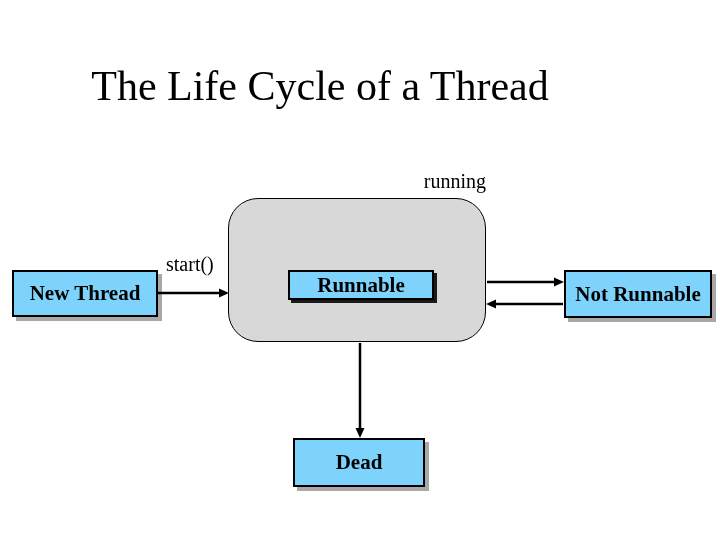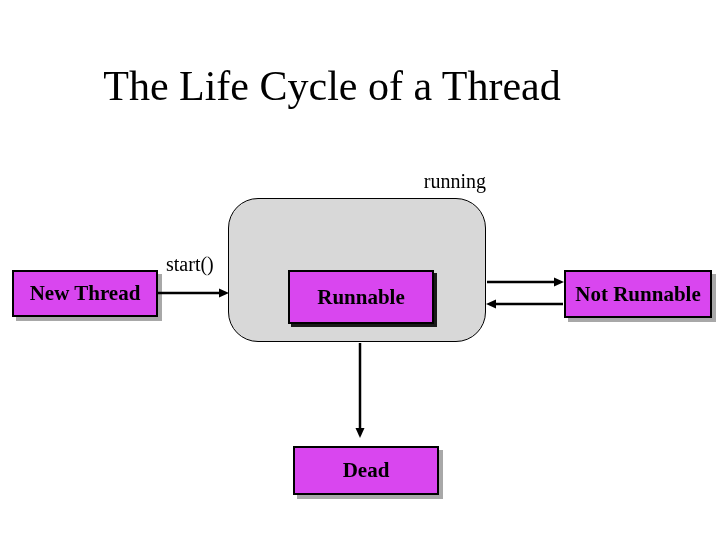--- a/index.html
+++ b/index.html
@@ -11,21 +11,21 @@
     position: relative;
     width: 720px;
     height: 540px;
     background: #ffffff;
     overflow: hidden;
     font-family: "Liberation Serif", "DejaVu Serif", serif;
     color: #000000;
   }
   .slide-title {
     position: absolute;
-    left: 12px;
+    left: 0;
     top: 62px;
     width: 640px;
     text-align: center;
     font-size: 42px;
     font-weight: normal;
     margin: 0;
     color: #000000;
   }
   .state-region {
     position: absolute;
@@ -41,35 +41,35 @@
   .region-label {
     position: absolute;
     left: 228px;
     top: 170px;
     width: 258px;
     text-align: right;
     font-size: 20px;
   }
   .node {
     position: absolute;
-    background: #d946ef;
+    background: #7dd3fc;
     border: 2px solid #000000;
     box-shadow: 4px 4px 0 #a8a8a8;
     box-sizing: border-box;
     display: flex;
     align-items: center;
     justify-content: center;
     font-weight: bold;
     font-size: 21px;
     text-align: center;
   }
   .node-new-thread   { left: 12px;  top: 270px; width: 146px; height: 47px; }
-  .node-runnable     { left: 288px; top: 270px; width: 146px; height: 54px; box-shadow: 3px 3px 0 #1a1a1a; }
+  .node-runnable     { left: 288px; top: 270px; width: 146px; height: 30px; box-shadow: 3px 3px 0 #1a1a1a; }
   .node-not-runnable { left: 564px; top: 270px; width: 148px; height: 48px; }
-  .node-dead         { left: 293px; top: 438px; width: 146px; height: 49px; margin-top: 8px; }
+  .node-dead         { left: 293px; top: 438px; width: 132px; height: 49px; }
   .edge-label {
     position: absolute;
     font-size: 20px;
     white-space: nowrap;
   }
   .label-start { left: 166px; top: 253px; }
   .label-terminates { left: 387px; top: 385px; font-size: 19px; }
   .arrow-layer {
     position: absolute;
     left: 0;

